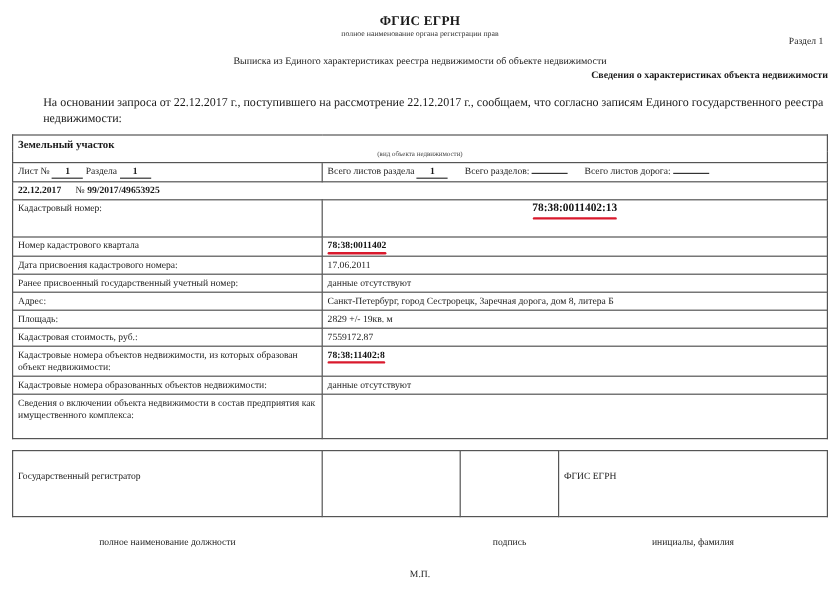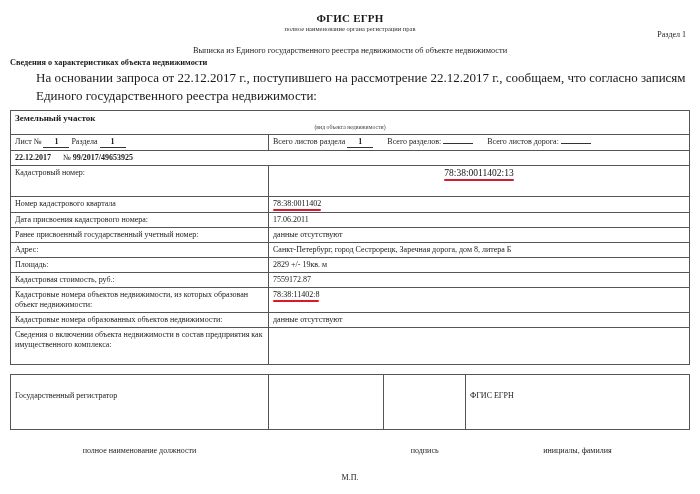--- a/index.html
+++ b/index.html
@@ -45,29 +45,29 @@
     font-size: 8px;
     margin-left: 28px;
   }
 
   .doc-title {
     text-align: center;
     font-size: 8.3px;
     margin-top: 14px;
   }
   .doc-subtitle {
-    text-align: left;
+    text-align: right;
     font-size: 8.3px;
     font-weight: bold;
     margin-top: 3px;
   }
 
   .basis {
-    font-size: 13px;
-    margin-top: 2px;
+    font-size: 10px;
+    margin-top: 12px;
     line-height: 1.35;
     padding-left: 26px;
   }
 
   
   table.t {
     border-collapse: collapse;
     width: 100%;
     table-layout: fixed;
   }
@@ -109,21 +109,21 @@
     border-bottom: 1px solid #333;
     min-width: 30px;
   }
   .bold {
     font-weight: bold;
   }
 
   
   .red {
     color: #111;
-    font-weight: normal;
+    font-weight: bold;
     display: inline-block;
     position: relative;
     padding-bottom: 1px;
   }
   .red::after {
     content: "";
     position: absolute;
     left: 0;
     right: 0;
     bottom: -1px;
@@ -176,21 +176,21 @@
 
 <div class="page">
 
   <div class="razdel">Раздел 1</div>
 
   <div class="hdr">
     <div class="hdr-title">ФГИС ЕГРН</div>
     <div class="hdr-sub">полное наименование органа регистрации прав</div>
   </div>
 
-  <div class="doc-title">Выписка из Единого государственного реестра недвижимости об объекте недвижимости</div>
+  <div class="doc-title">Выписка из Единого характеристиках реестра недвижимости об объекте недвижимости</div>
   <div class="doc-subtitle">Сведения о характеристиках объекта недвижимости</div>
 
   <div class="basis">На основании запроса от 22.12.2017 г., поступившего на рассмотрение 22.12.2017 г., сообщаем, что согласно записям Единого государственного реестра недвижимости:</div>
 
   <table class="t" style="margin-top:6px;">
     <colgroup>
       <col style="width:38%">
       <col style="width:62%">
     </colgroup>
     <tbody>

